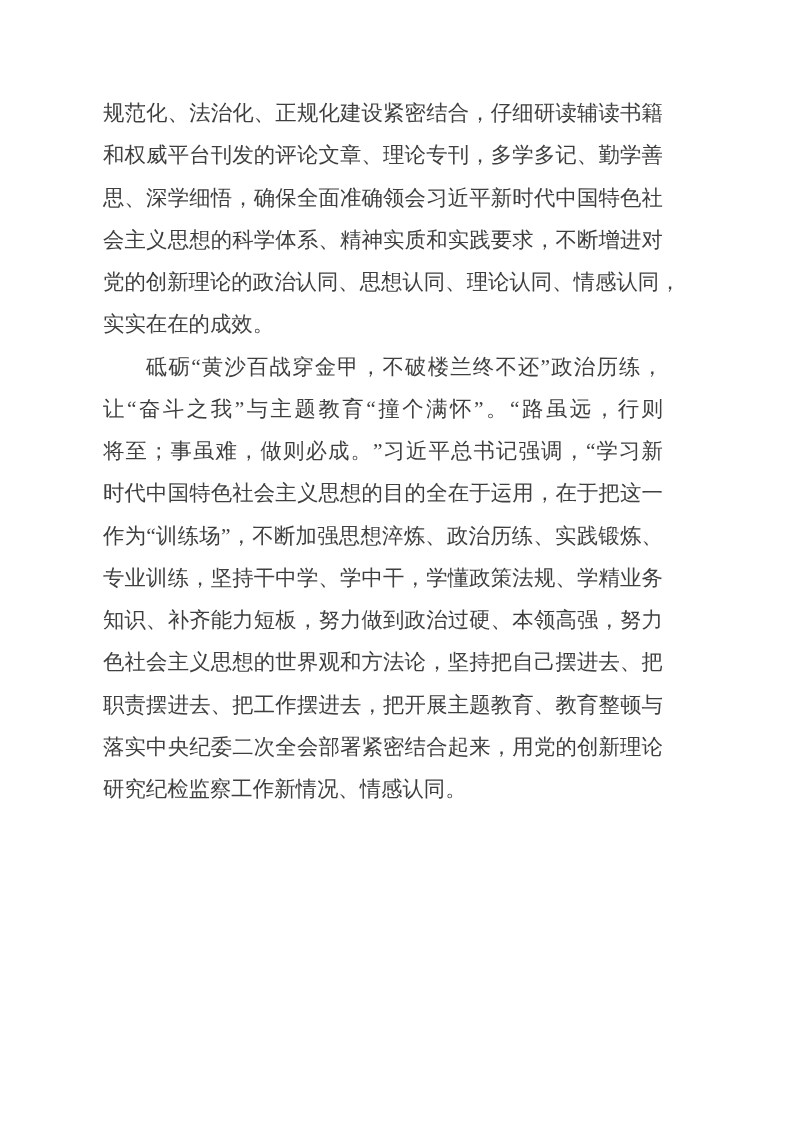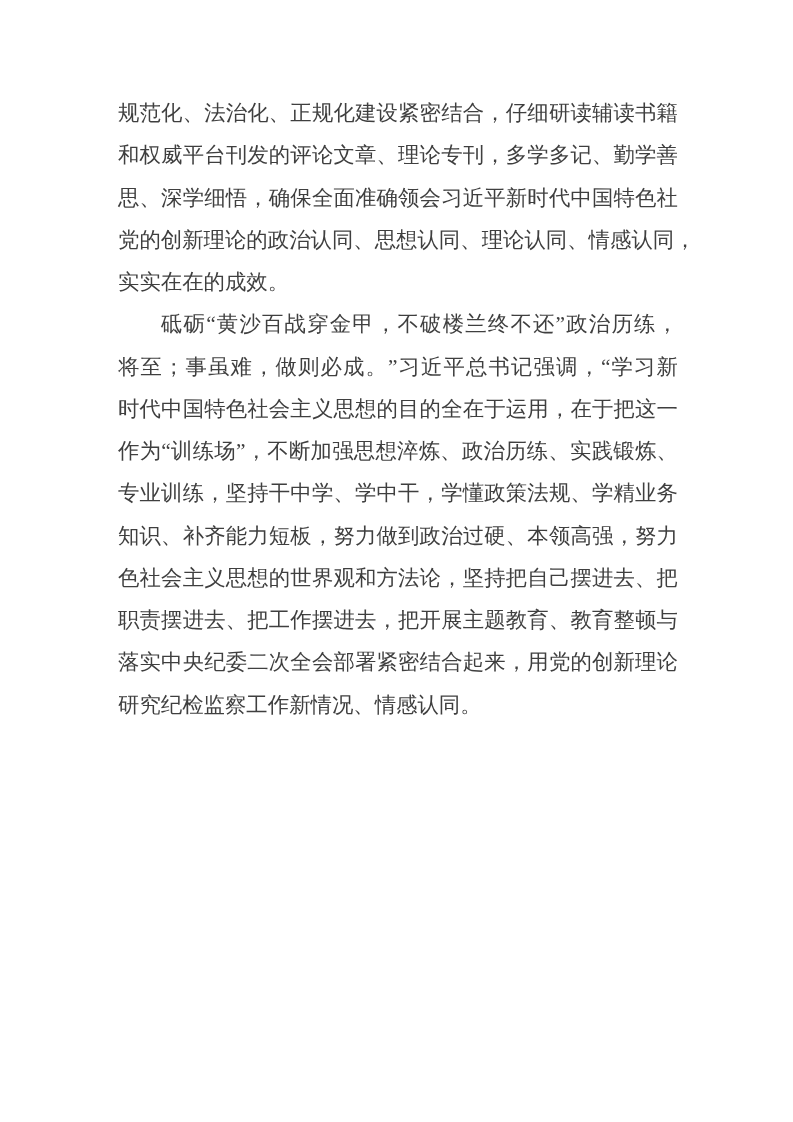--- a/index.html
+++ b/index.html
@@ -10,21 +10,21 @@
   .page {
     position: relative;
     width: 793px;
     height: 1122px;
     background: #ffffff;
     overflow: hidden;
     font-family: "Liberation Serif", serif;
   }
   .textblock {
     position: absolute;
-    left: 118px;
+    left: 103px;
     top: 92px;
     width: 560px;
   }
   .paragraph {
     margin: 0;
     padding: 0;
   }
   .line {
     font-size: 21.4px;
     line-height: 42.25px;
@@ -46,25 +46,27 @@
 </style>
 </head>
 <body>
 
 <div class="page" style="background: rgb(255, 255, 255);">
   <div class="textblock" style="color: rgb(63, 63, 63);">
       <div class="paragraph">
         <div class="line">规范化、法治化、正规化建设紧密结合，仔细研读辅读书籍</div>
         <div class="line">和权威平台刊发的评论文章、理论专刊，多学多记、勤学善</div>
         <div class="line">思、深学细悟，确保全面准确领会习近平新时代中国特色社</div>
+        <div class="line">会主义思想的科学体系、精神实质和实践要求，不断增进对</div>
         <div class="line">党的创新理论的政治认同、思想认同、理论认同、情感认同，</div>
         <div class="line last">实实在在的成效。</div>
       </div>
       <div class="paragraph">
         <div class="line indent">砥砺“黄沙百战穿金甲，不破楼兰终不还”政治历练，</div>
+        <div class="line">让“奋斗之我”与主题教育“撞个满怀”。“路虽远，行则</div>
         <div class="line">将至；事虽难，做则必成。”习近平总书记强调，“学习新</div>
         <div class="line">时代中国特色社会主义思想的目的全在于运用，在于把这一</div>
         <div class="line">作为“训练场”，不断加强思想淬炼、政治历练、实践锻炼、</div>
         <div class="line">专业训练，坚持干中学、学中干，学懂政策法规、学精业务</div>
         <div class="line">知识、补齐能力短板，努力做到政治过硬、本领高强，努力</div>
         <div class="line">色社会主义思想的世界观和方法论，坚持把自己摆进去、把</div>
         <div class="line">职责摆进去、把工作摆进去，把开展主题教育、教育整顿与</div>
         <div class="line">落实中央纪委二次全会部署紧密结合起来，用党的创新理论</div>
         <div class="line last">研究纪检监察工作新情况、情感认同。</div>
       </div>

